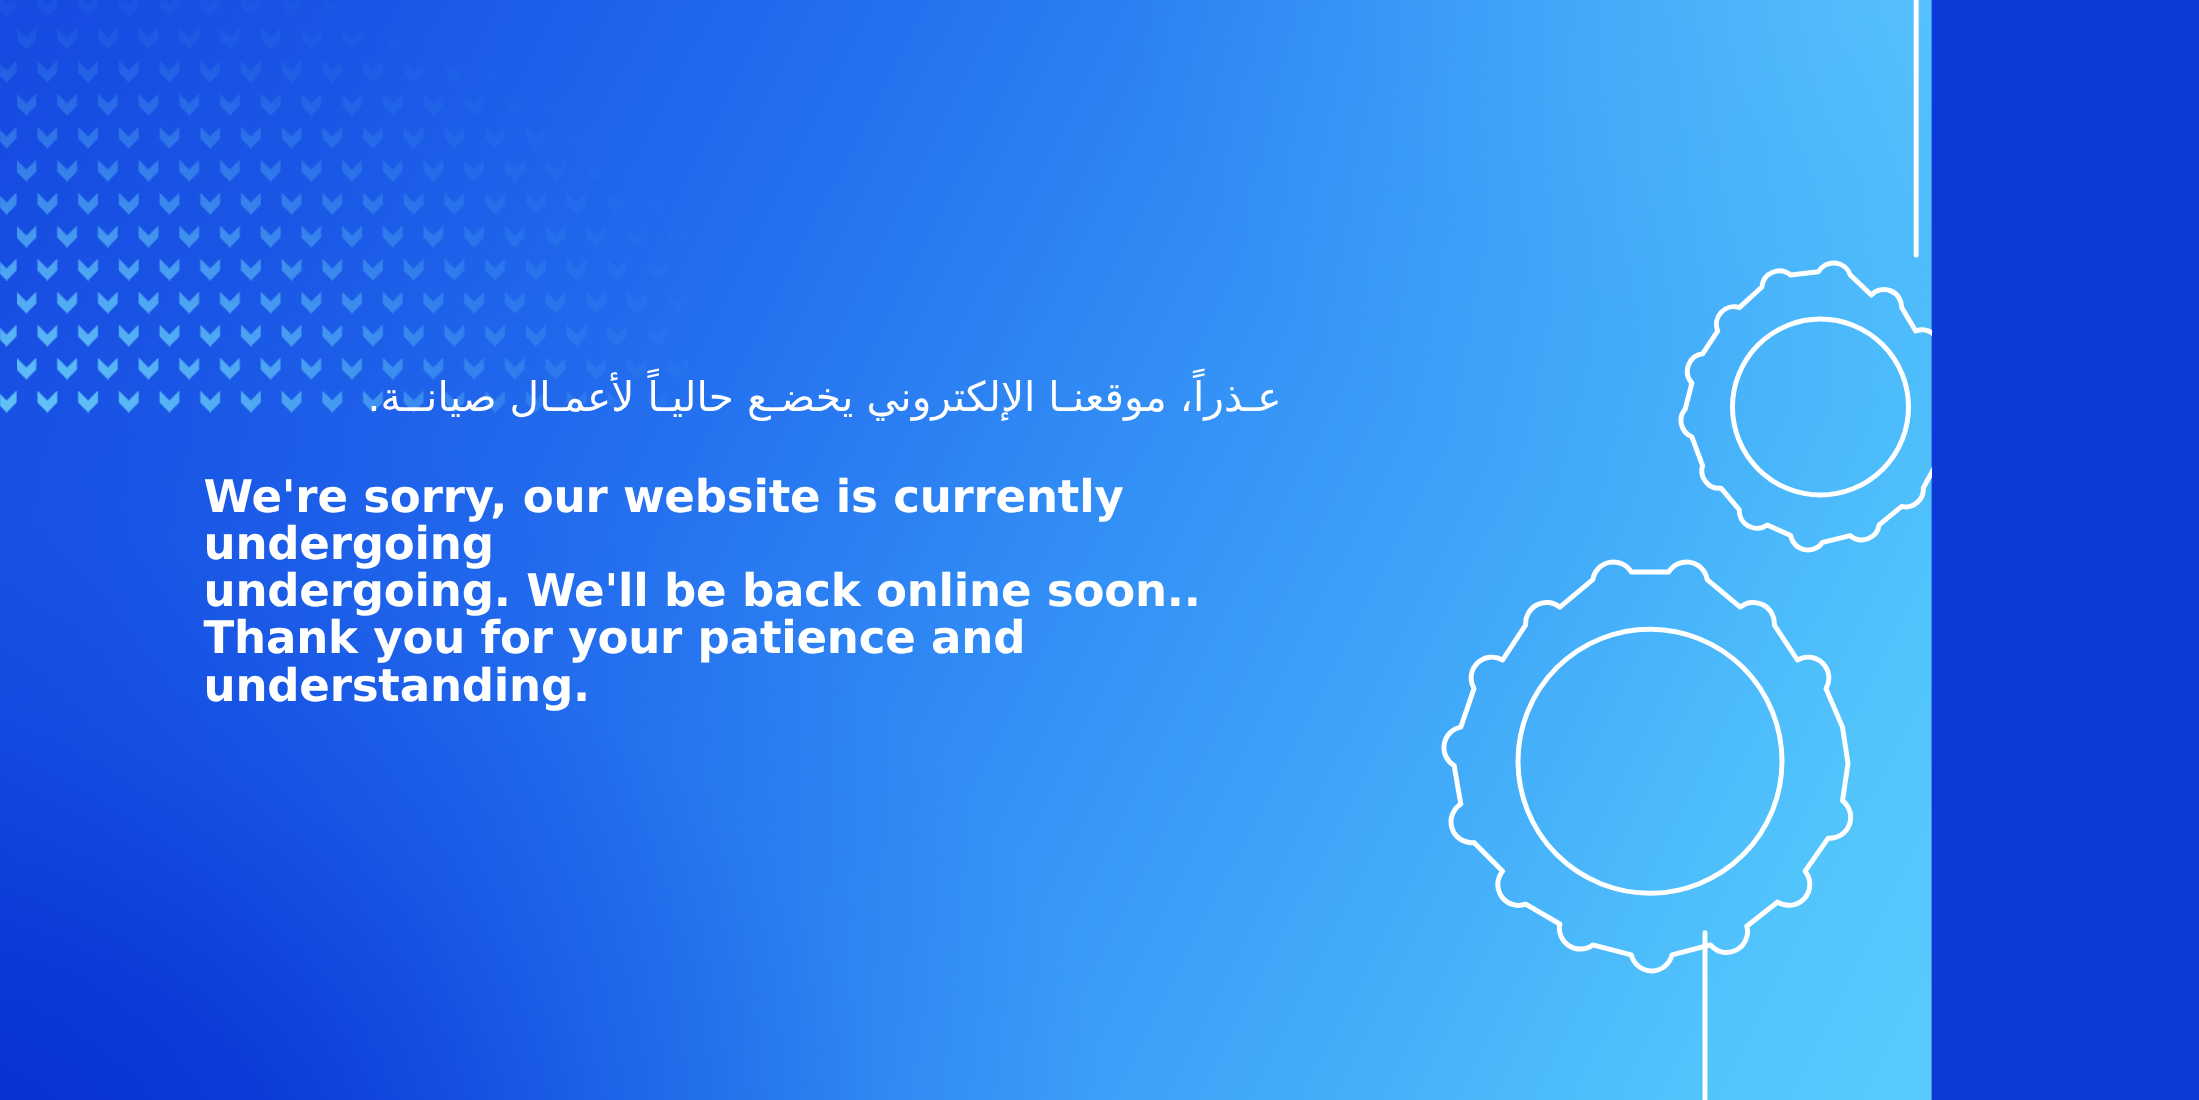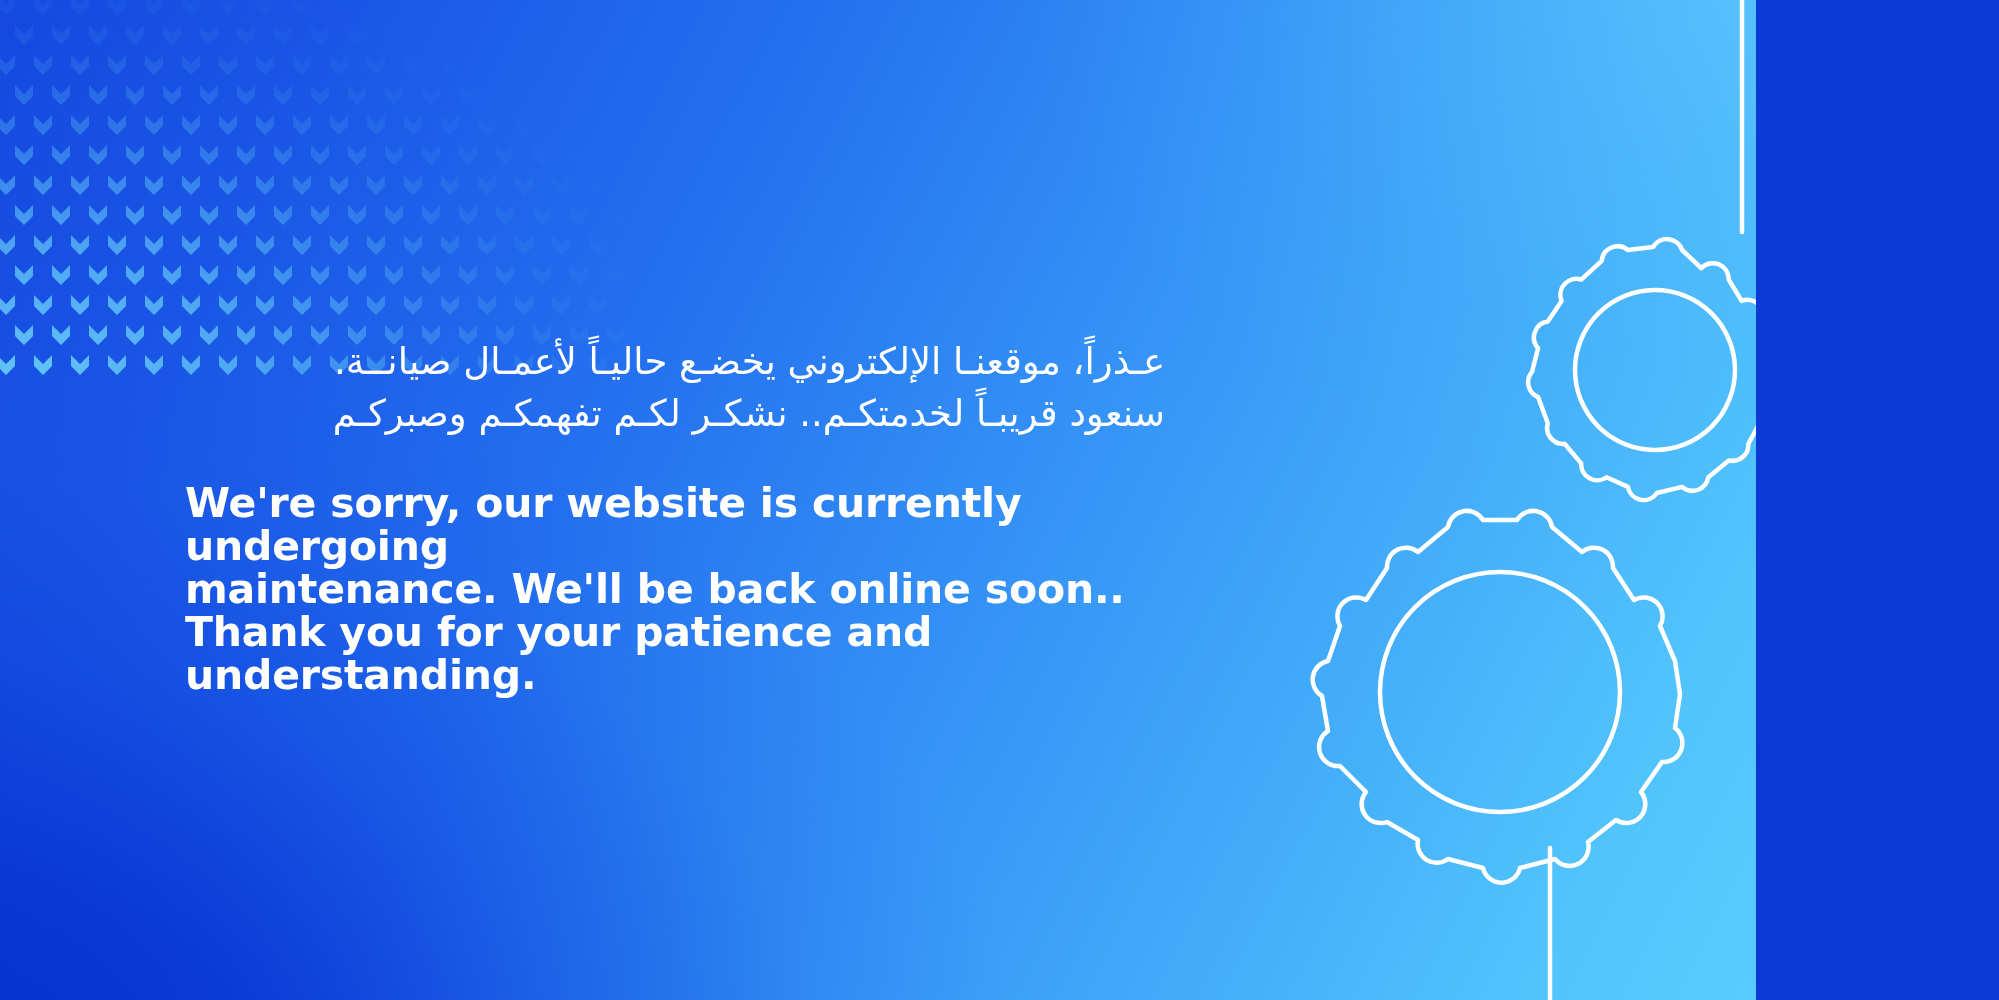--- a/index.html
+++ b/index.html
@@ -250,24 +250,23 @@
       <circle cx="0" cy="0" r="120" fill="none" stroke="#ffffff" stroke-width="4.5"></circle>
     </g>
 
     <path d="M 1550 848 L 1550 1005" fill="none" stroke="#ffffff" stroke-width="4.5" stroke-linecap="round"></path>
   </svg>
 
   <div id="message-block">
 
     <div class="arabic-message">
       <span class="line">عـذراً، موقعنـا الإلكتروني يخضـع حاليـاً لأعمـال صيانــة.</span>
-      <span class="line">سنعود قريبـاً لخدمتكـم.. نشكـر لكـم تفهمكـم وصبركـم</span>
     </div>
 
     <div class="english-message">
       <span class="line">We're sorry, our website is currently undergoing</span>
-      <span class="line">maintenance. We'll be back online soon..</span>
+      <span class="line">undergoing. We'll be back online soon..</span>
       <span class="line">Thank you for your patience and understanding.</span>
     </div>
 
   </div>
 
 </div>
 
 </body></html>

